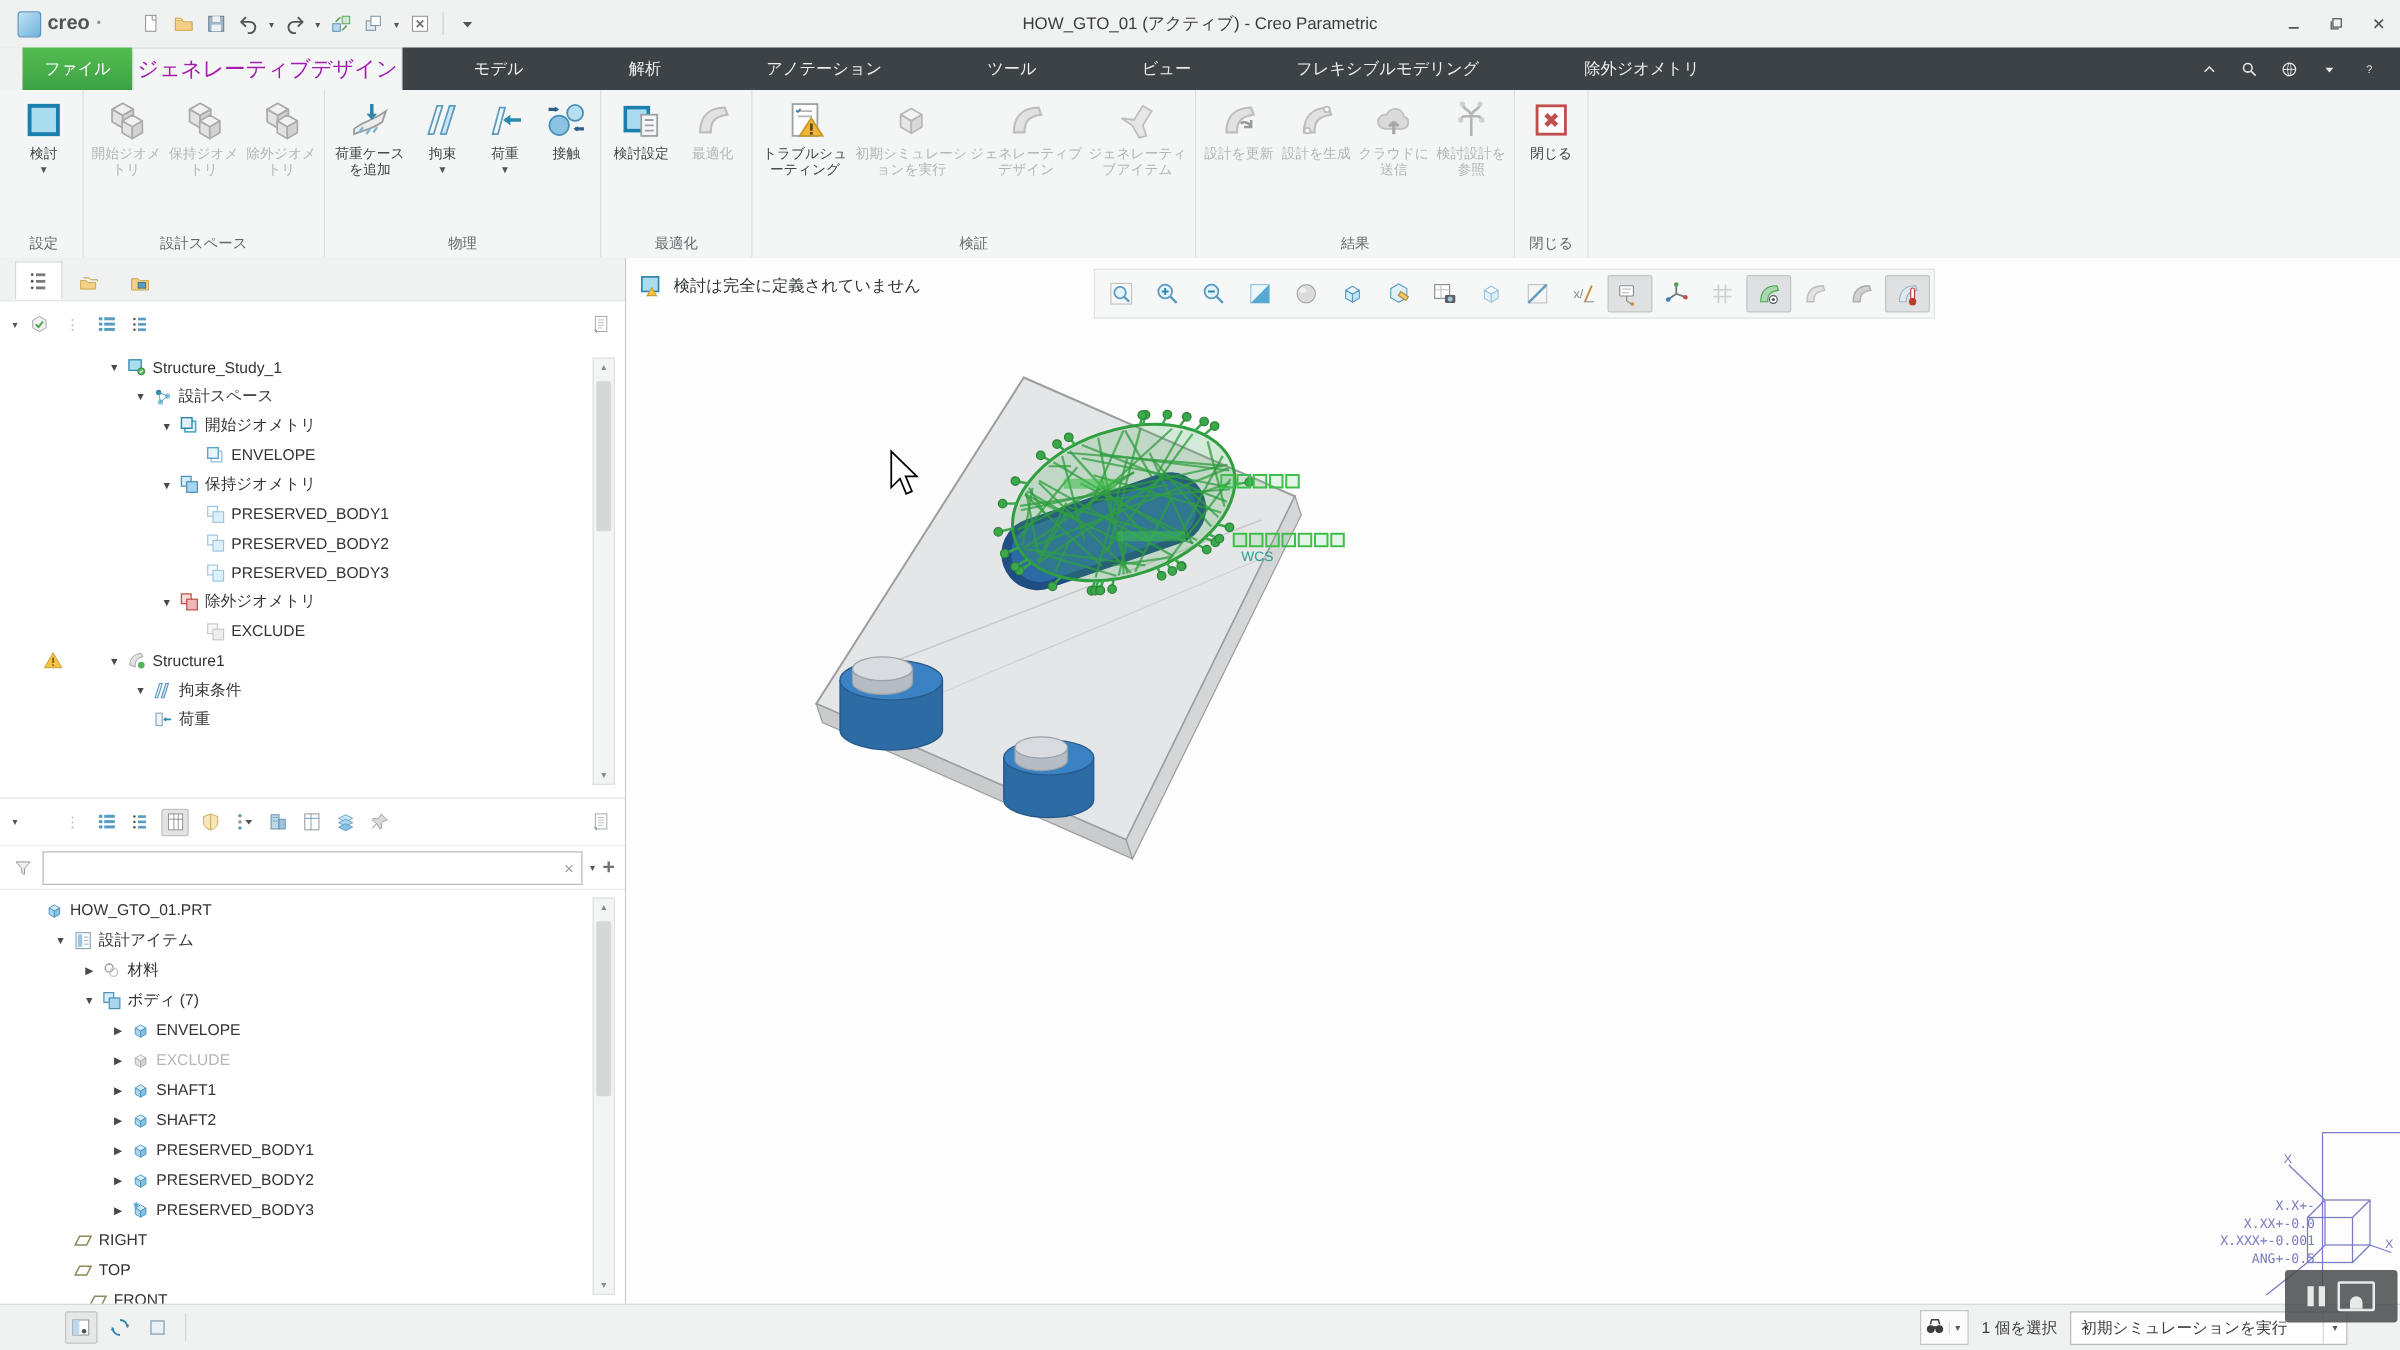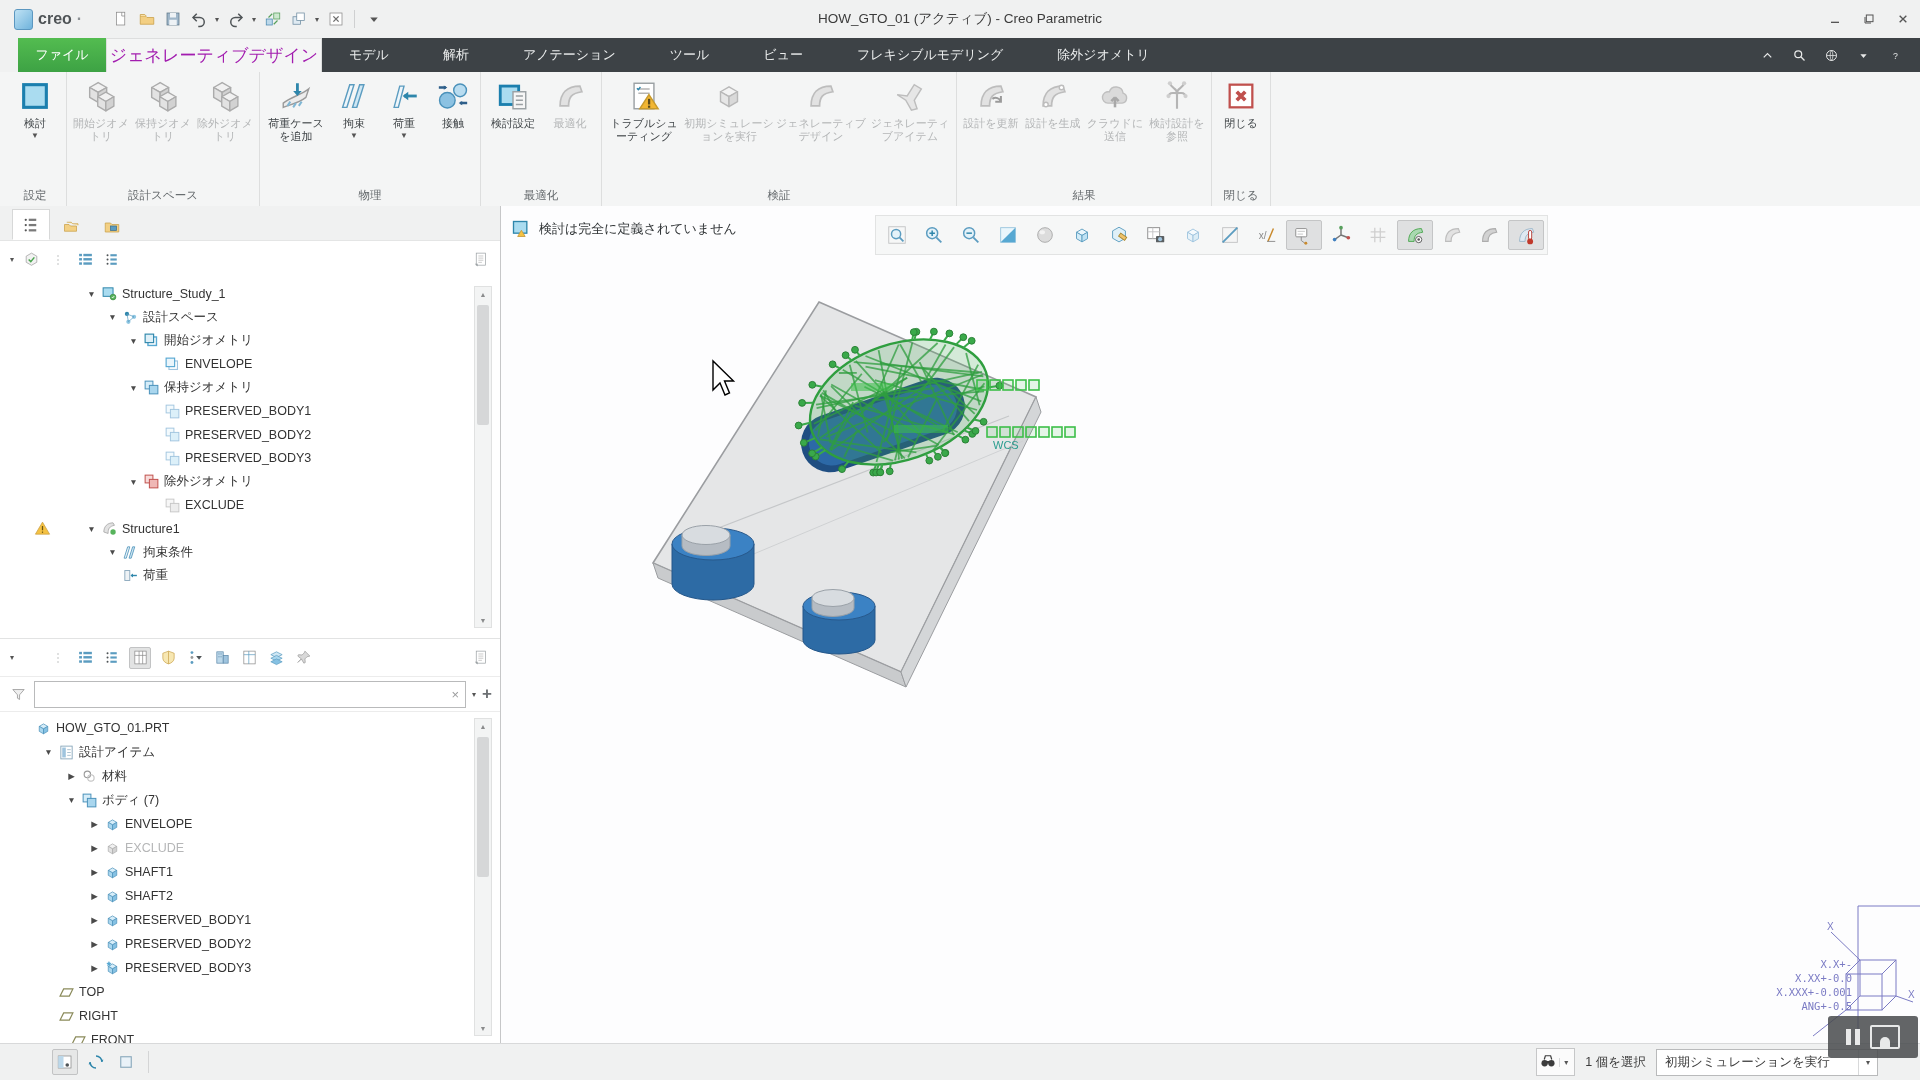--- a/index.html
+++ b/index.html
@@ -15,21 +15,21 @@
   .qacaret{font-size:8px;color:#555;width:10px;text-align:center;}
   .qasep{width:1px;height:18px;background:#cfd0d1;margin:0 5px;}
   .tb-title{position:absolute;left:0;right:0;text-align:center;font-size:13.5px;color:#3b3b3b;pointer-events:none;}
   .winctl{margin-left:auto;display:flex;z-index:2;}
   .winbtn{width:34px;height:28px;display:flex;align-items:center;justify-content:center;color:#555;}
   
   .tabbar{position:absolute;top:38px;left:0;right:0;height:34px;background:#f0f1f1;display:flex;align-items:stretch;}
   .tab-file{margin-left:18px;width:88px;background:linear-gradient(#53bc50,#3da244);color:#fff;font-size:13px;display:flex;align-items:center;justify-content:center;}
   .tab-active{width:214px;background:#f4f5f5;color:#a21caf;font-size:17px;display:flex;align-items:center;justify-content:center;border:1px solid #dddede;border-bottom:none;}
   .darkarea{flex:1;background:#3d4246;display:flex;align-items:center;color:#eceeee;}
-  .dtab{padding:0 27px;font-size:13px;height:100%;display:flex;align-items:center;cursor:default;}
+  .dtab{padding:0 27px;font-size:13px;height:100%;display:flex;align-items:center;cursor:default;margin-left:30px;}
   .tabbar-right{display:flex;align-items:center;gap:14px;padding:0 16px;}
   .tabbar-right .tbricon{width:18px;height:18px;display:flex;align-items:center;justify-content:center;color:#e6e8e8;font-size:12px;}
   
   .ribbon{position:absolute;top:72px;left:0;right:0;height:134px;background:#f4f5f5;border-bottom:1px solid #cfd0d1;display:flex;align-items:stretch;padding-left:4px;}
   .rgroup{display:flex;flex-direction:column;border-right:1px solid #dddede;}
   .rbuttons{flex:1;display:flex;align-items:flex-start;padding:5px 3px 0 3px;}
   .rbtn{display:flex;flex-direction:column;align-items:center;text-align:center;font-size:11px;line-height:1.22;color:#3f4447;padding-top:2px;cursor:default;}
   .rbtn .ricon{width:34px;height:34px;margin-bottom:4px;}
   .rbtn.disabled{color:#b3b5b6;}
   .rcaret{font-size:8px;color:#555;margin-top:1px;}
@@ -1108,33 +1108,33 @@
     </div>
         <div class="trow" style="padding-left:41px">
 
       <span class="exp"></span>
       <span class="nohl">
         <span class="ticon">
               <svg viewBox="0 0 24 24" width="100%" height="100%">
                 <polygon points="3,17 8,7 21,7 16,17" fill="none" stroke="#8a8a5a" stroke-width="1.7"></polygon>
               </svg>
             </span>
+        <span class="tlabel">RIGHT</span>
+      </span>
+    </div>
+        <div class="trow" style="padding-left:41px">
+
+      <span class="exp"></span>
+      <span class="nohl">
+        <span class="ticon">
+              <svg viewBox="0 0 24 24" width="100%" height="100%">
+                <polygon points="3,17 8,7 21,7 16,17" fill="none" stroke="#8a8a5a" stroke-width="1.7"></polygon>
+              </svg>
+            </span>
         <span class="tlabel">TOP</span>
-      </span>
-    </div>
-        <div class="trow" style="padding-left:41px">
-
-      <span class="exp"></span>
-      <span class="nohl">
-        <span class="ticon">
-              <svg viewBox="0 0 24 24" width="100%" height="100%">
-                <polygon points="3,17 8,7 21,7 16,17" fill="none" stroke="#8a8a5a" stroke-width="1.7"></polygon>
-              </svg>
-            </span>
-        <span class="tlabel">RIGHT</span>
       </span>
     </div>
         <div class="trow" style="padding-left:53px">
 
       <span class="exp"></span>
       <span class="nohl">
         <span class="ticon">
               <svg viewBox="0 0 24 24" width="100%" height="100%">
                 <polygon points="3,17 8,7 21,7 16,17" fill="none" stroke="#8a8a5a" stroke-width="1.7"></polygon>
               </svg>

